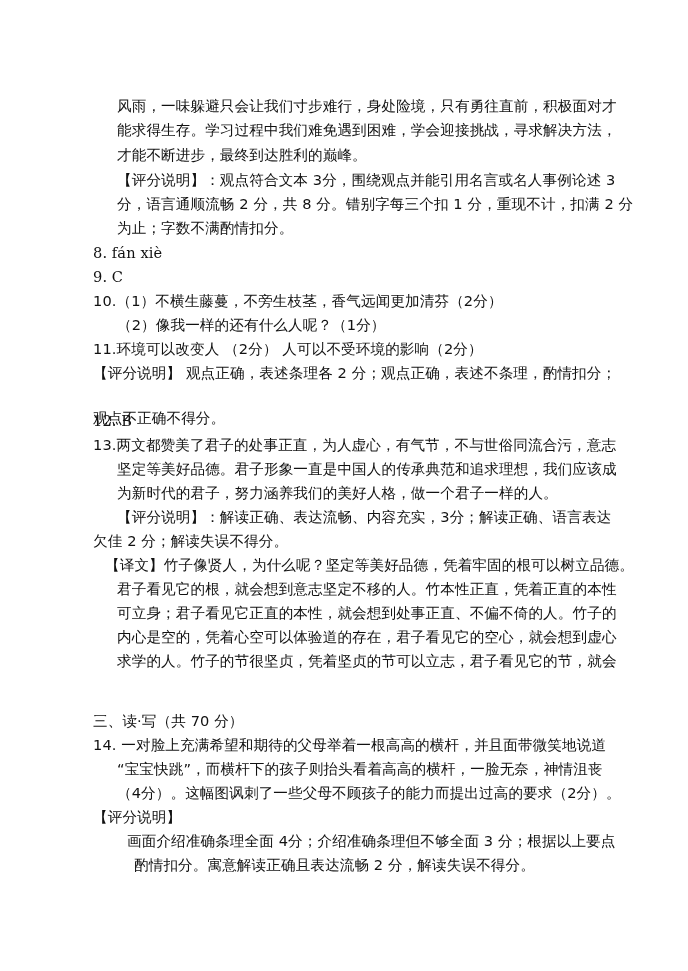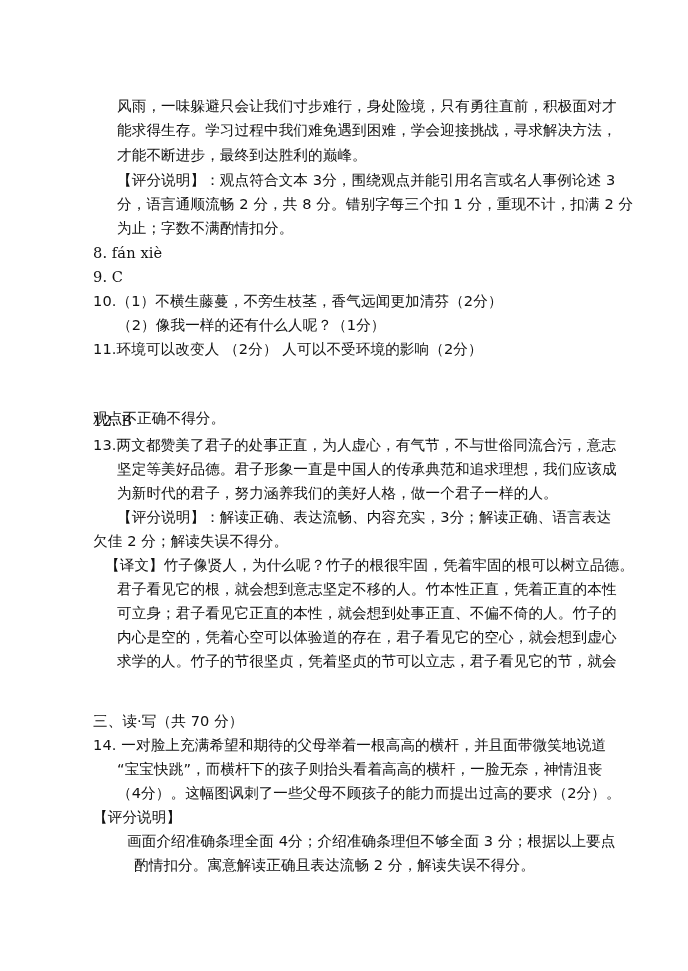--- a/index.html
+++ b/index.html
@@ -17,28 +17,29 @@
   <div class="line" style="left:117px;top:120px">能求得生存。学习过程中我们难免遇到困难，学会迎接挑战，寻求解决方法，</div>
   <div class="line" style="left:117px;top:145px">才能不断进步，最终到达胜利的巅峰。</div>
   <div class="line" style="left:117px;top:170px">【评分说明】：观点符合文本 3分，围绕观点并能引用名言或名人事例论述 3</div>
   <div class="line" style="left:117px;top:194px">分，语言通顺流畅 2 分，共 8 分。错别字每三个扣 1 分，重现不计，扣满 2 分</div>
   <div class="line" style="left:117px;top:218px">为止；字数不满酌情扣分。</div>
   <div class="line mono" style="left:93px;top:243px">8. fán   xiè</div>
   <div class="line mono" style="left:93px;top:267px">9. C</div>
   <div class="line" style="left:93px;top:291px">10.（1）不横生藤蔓，不旁生枝茎，香气远闻更加清芬（2分）</div>
   <div class="line" style="left:117px;top:315px">（2）像我一样的还有什么人呢？（1分）</div>
   <div class="line" style="left:93px;top:339px">11.环境可以改变人 （2分）   人可以不受环境的影响（2分）</div>
+  <div class="line" style="left:93px;top:363px">【评分说明】 观点正确，表述条理各 2 分；观点正确，表述不条理，酌情扣分；</div>
   <div class="line" style="left:93px;top:408px">观点不正确不得分。</div>
   <div class="line mono" style="left:93px;top:411px">12. B</div>
   <div class="line" style="left:93px;top:435px">13.两文都赞美了君子的处事正直，为人虚心，有气节，不与世俗同流合污，意志</div>
   <div class="line" style="left:117px;top:459px">坚定等美好品德。君子形象一直是中国人的传承典范和追求理想，我们应该成</div>
   <div class="line" style="left:117px;top:483px">为新时代的君子，努力涵养我们的美好人格，做一个君子一样的人。</div>
   <div class="line" style="left:117px;top:507px">【评分说明】：解读正确、表达流畅、内容充实，3分；解读正确、语言表达</div>
   <div class="line" style="left:93px;top:531px">欠佳 2 分；解读失误不得分。</div>
-  <div class="line" style="left:105px;top:555px">【译文】竹子像贤人，为什么呢？竹子的根很牢固，凭着牢固的根可以树立品德。</div>
+  <div class="line" style="left:105px;top:555px">【译文】竹子像贤人，为什么呢？坚定等美好品德，凭着牢固的根可以树立品德。</div>
   <div class="line" style="left:117px;top:579px">君子看见它的根，就会想到意志坚定不移的人。竹本性正直，凭着正直的本性</div>
   <div class="line" style="left:117px;top:603px">可立身；君子看见它正直的本性，就会想到处事正直、不偏不倚的人。竹子的</div>
   <div class="line" style="left:117px;top:627px">内心是空的，凭着心空可以体验道的存在，君子看见它的空心，就会想到虚心</div>
   <div class="line" style="left:117px;top:651px">求学的人。竹子的节很坚贞，凭着坚贞的节可以立志，君子看见它的节，就会</div>
   <div class="line" style="left:93px;top:711px">三、读·写（共 70 分）</div>
   <div class="line" style="left:93px;top:735px">14. 一对脸上充满希望和期待的父母举着一根高高的横杆，并且面带微笑地说道</div>
   <div class="line" style="left:117px;top:759px">“宝宝快跳”，而横杆下的孩子则抬头看着高高的横杆，一脸无奈，神情沮丧</div>
   <div class="line" style="left:117px;top:783px">（4分）。这幅图讽刺了一些父母不顾孩子的能力而提出过高的要求（2分）。</div>
   <div class="line" style="left:93px;top:807px">【评分说明】</div>
   <div class="line" style="left:127px;top:831px">画面介绍准确条理全面 4分；介绍准确条理但不够全面 3 分；根据以上要点</div>

